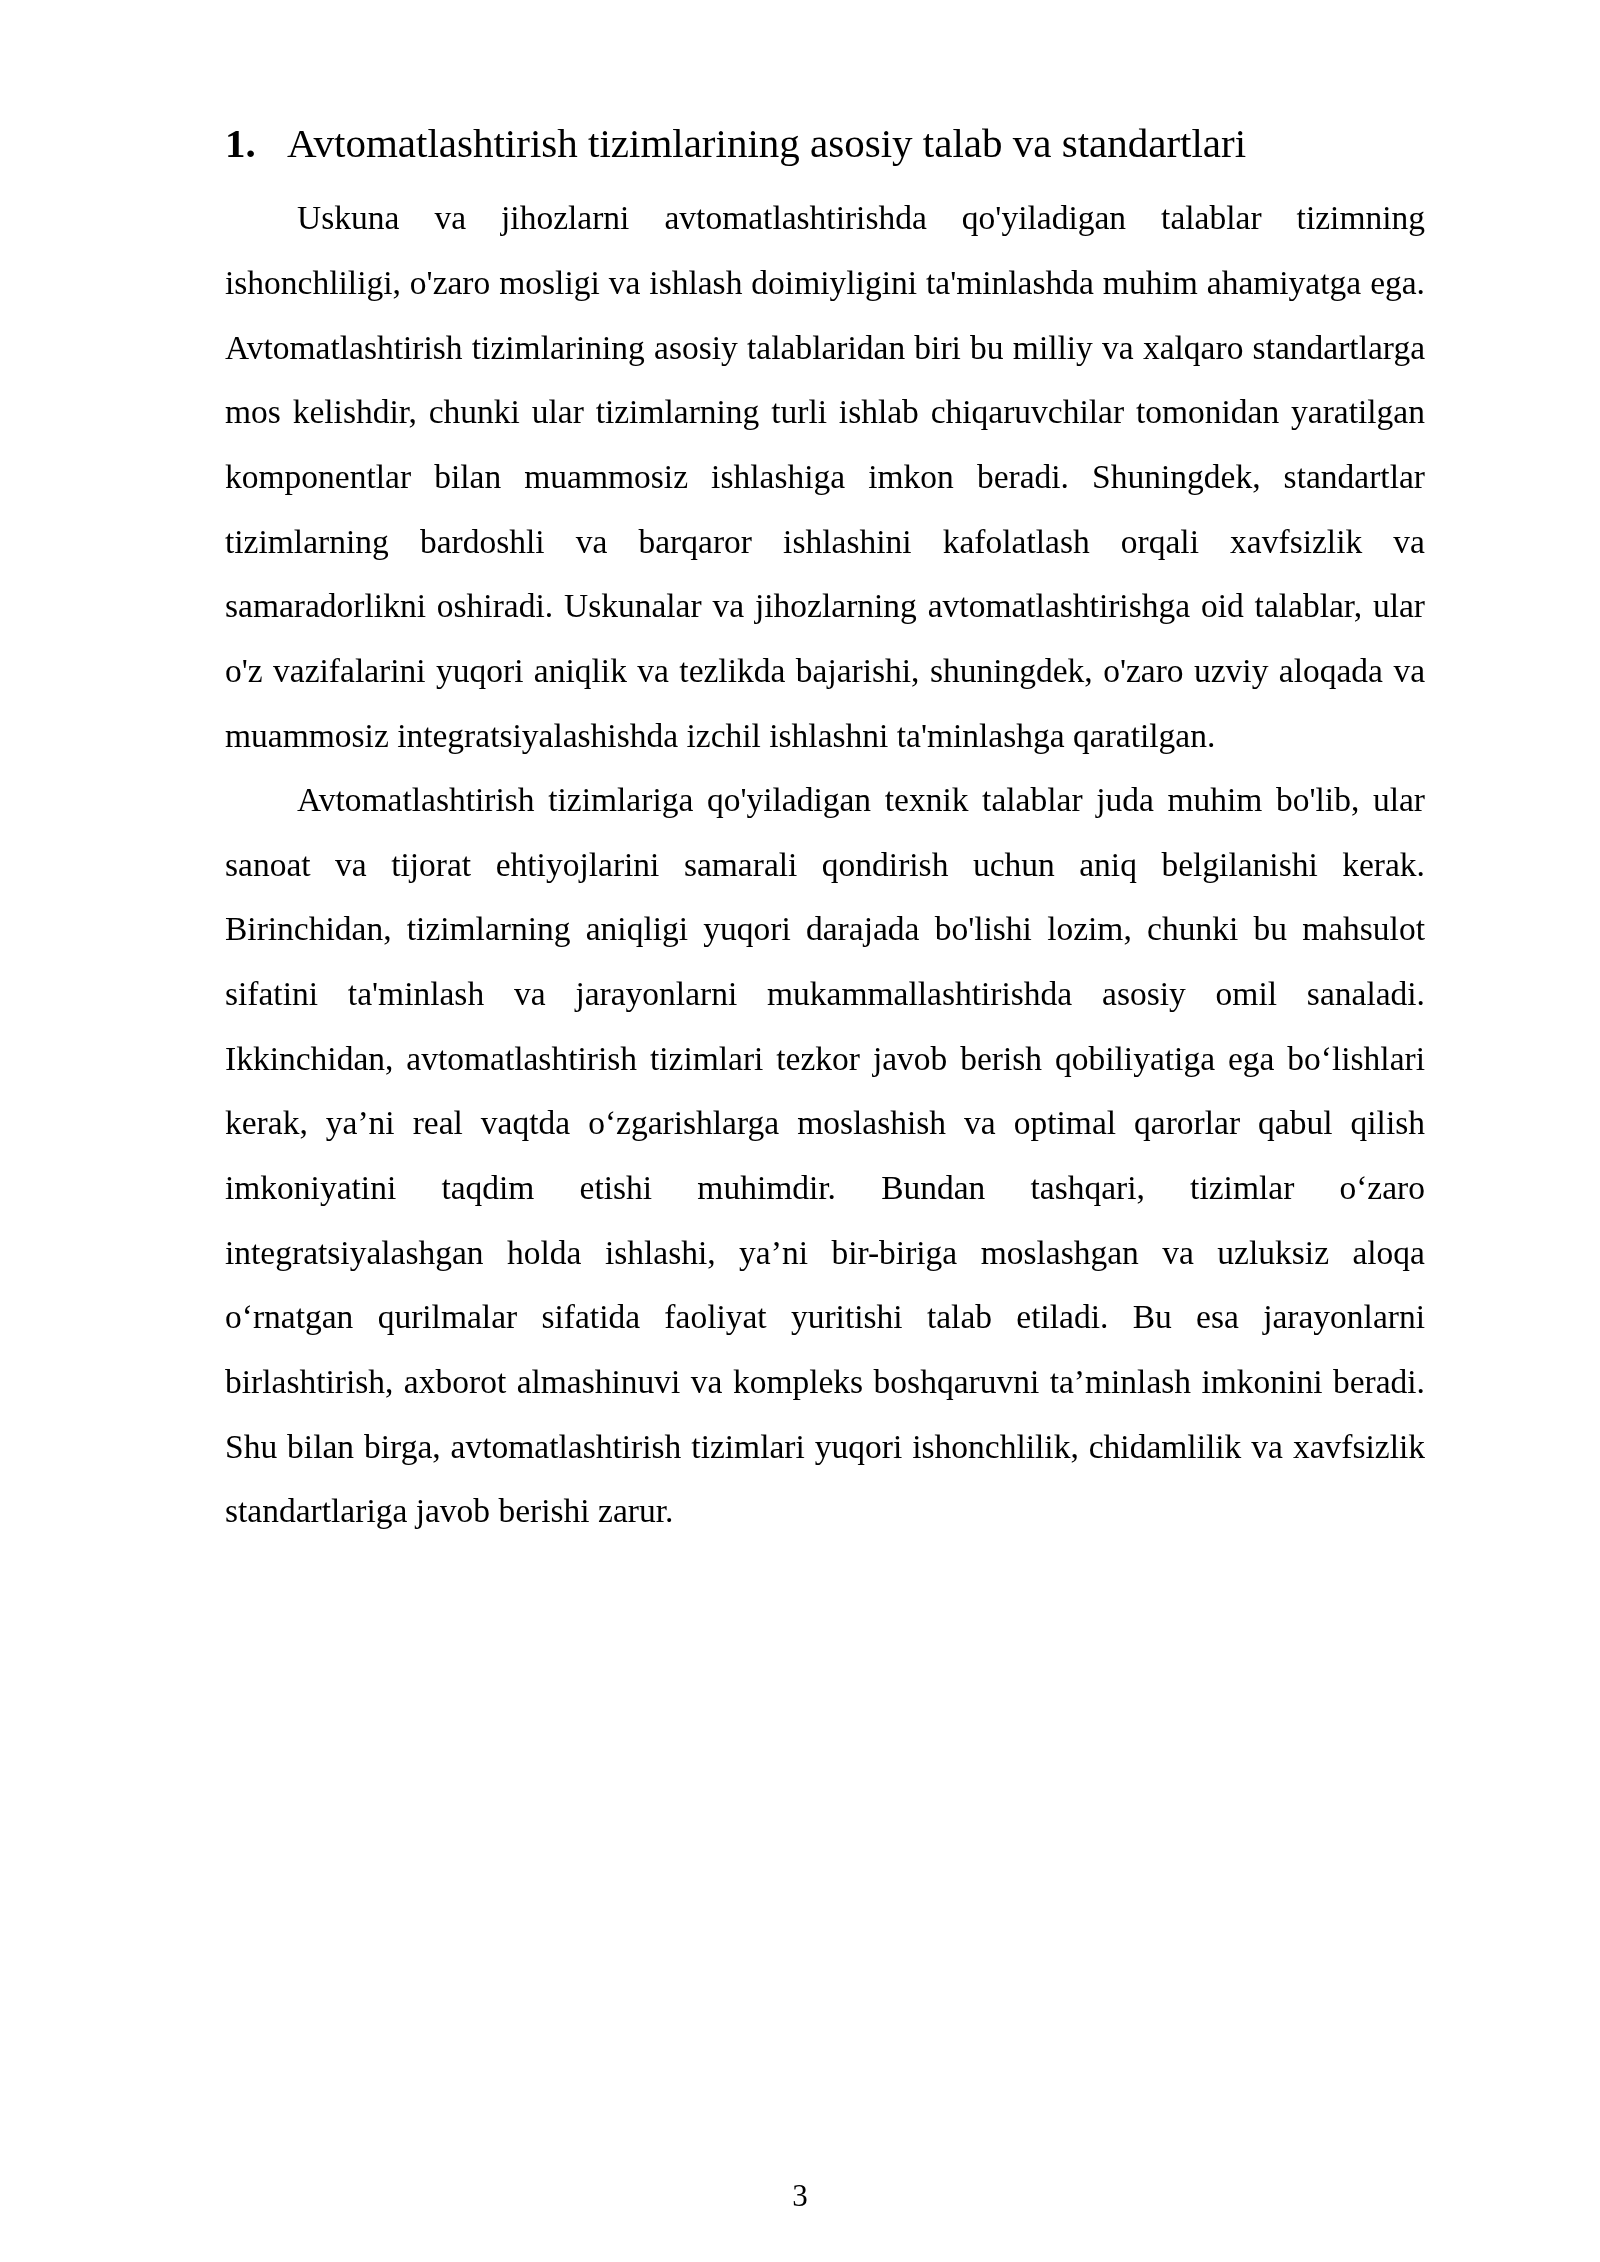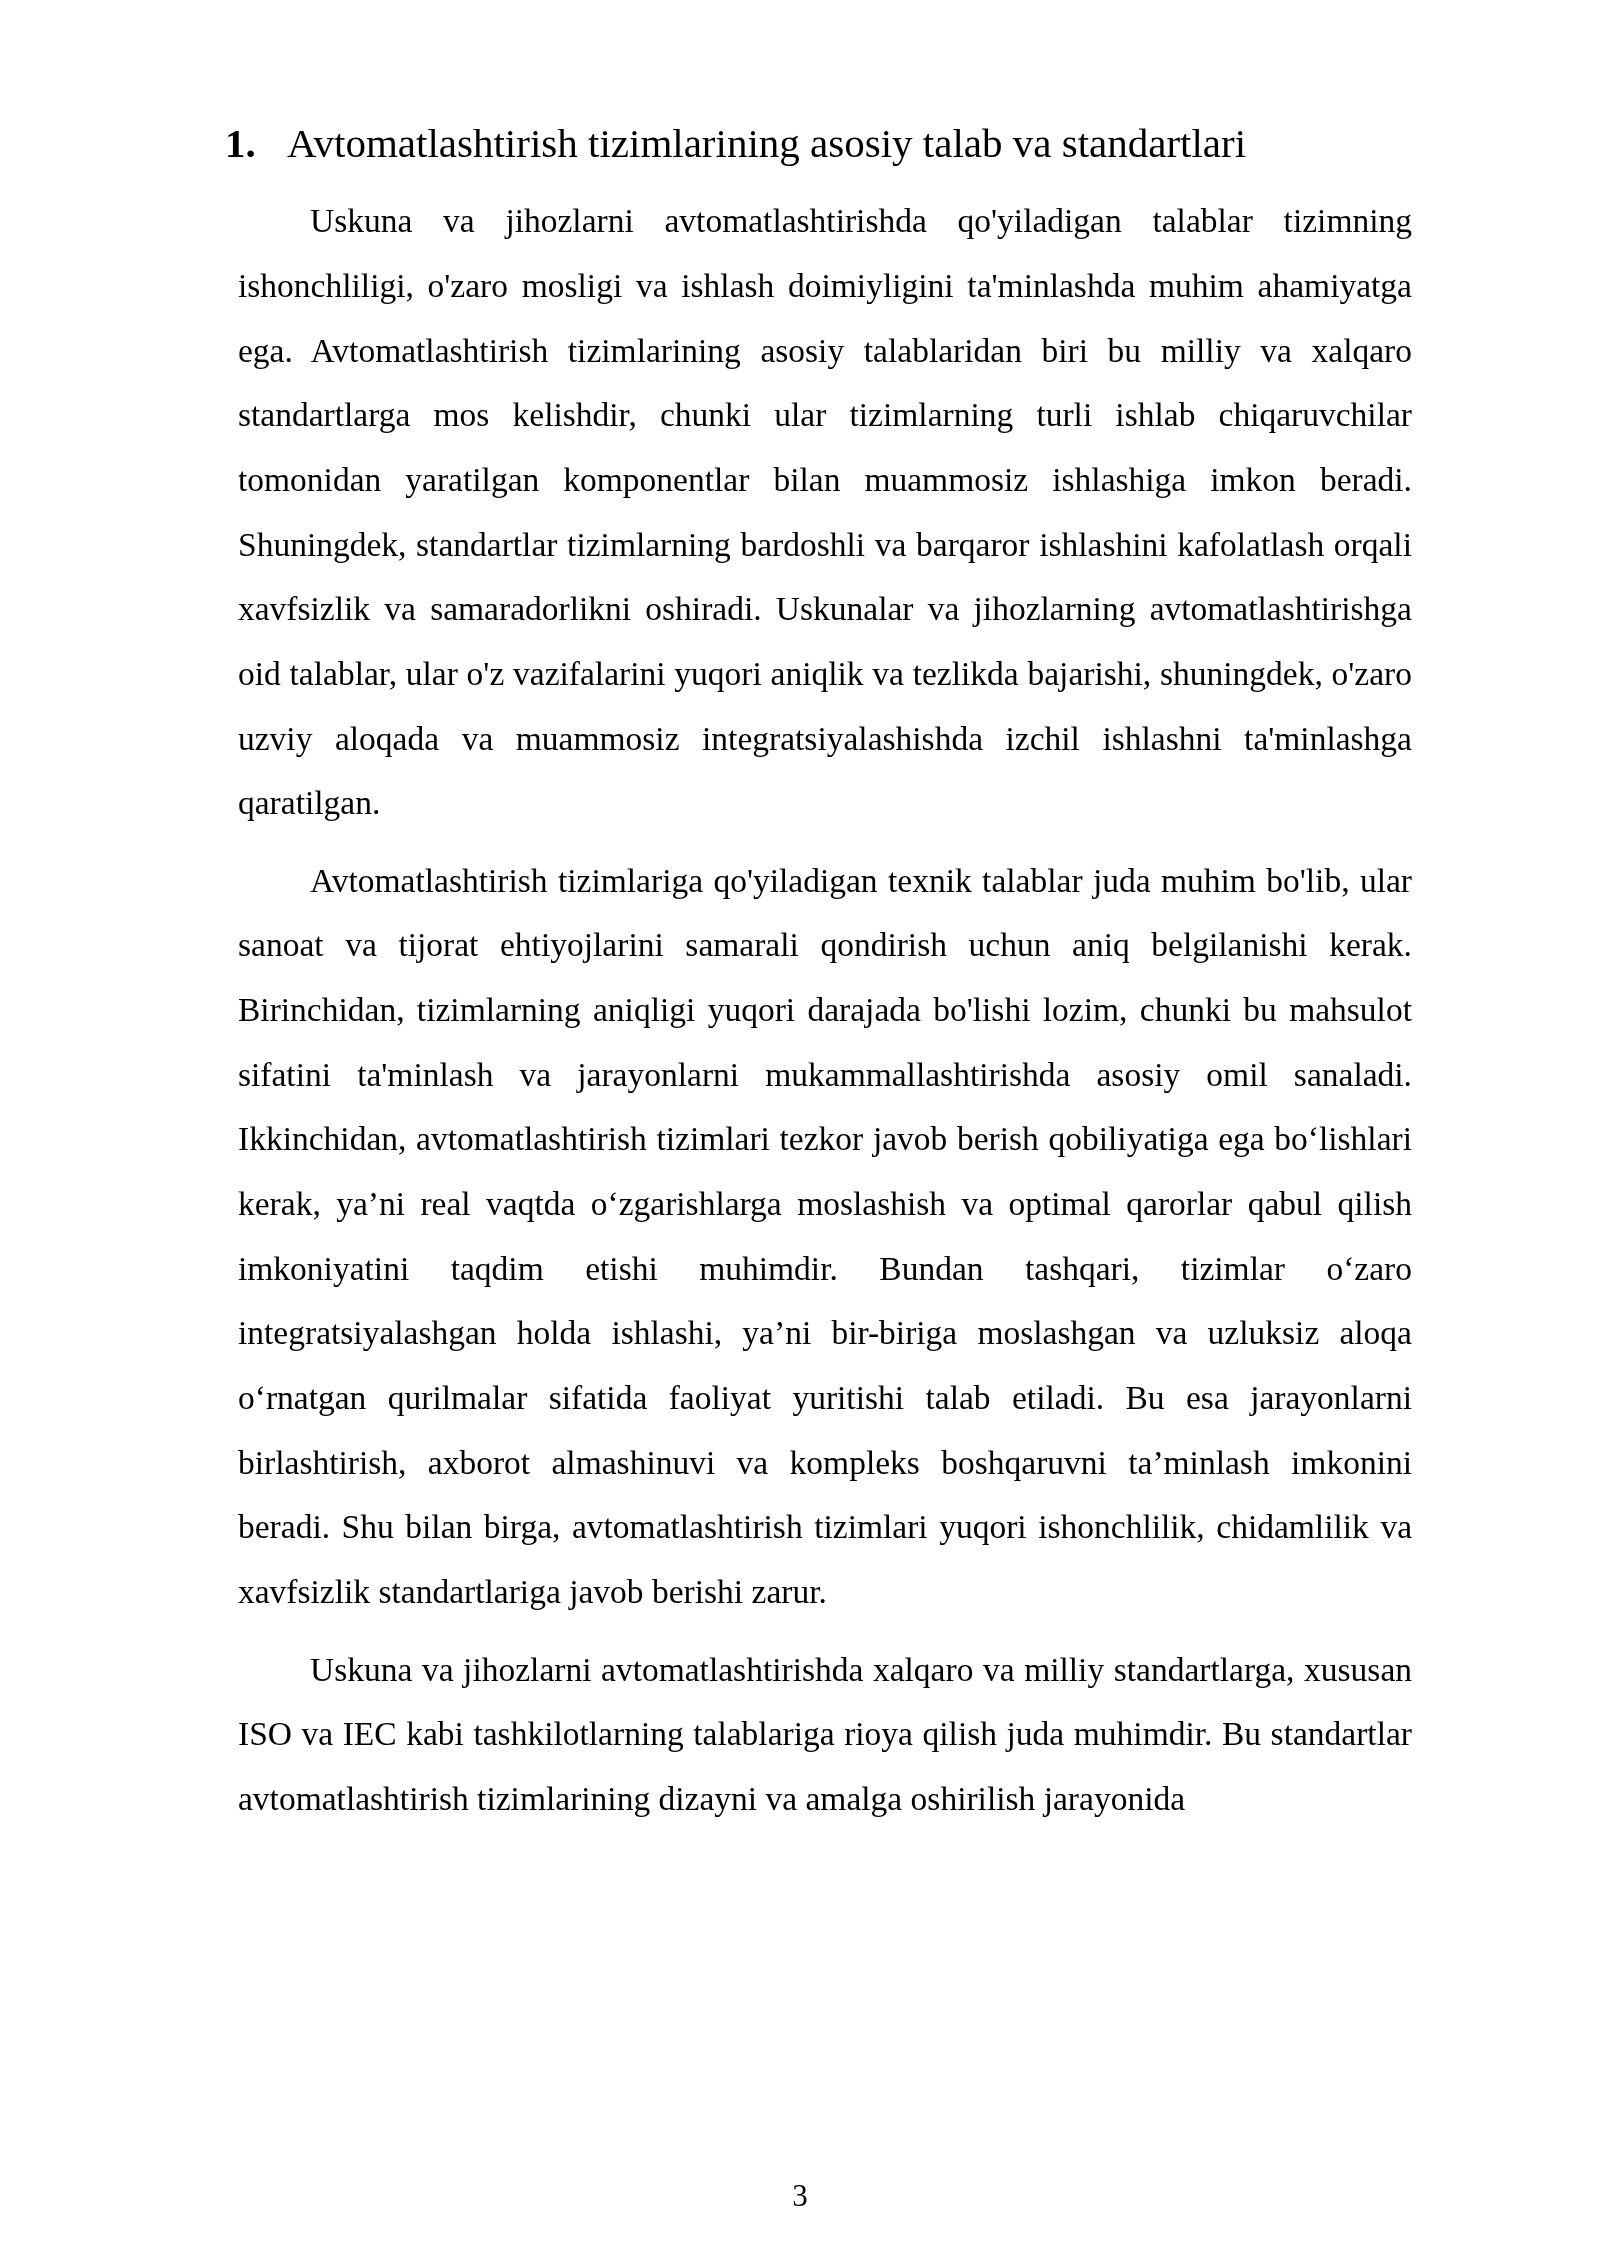--- a/index.html
+++ b/index.html
@@ -35,21 +35,21 @@
   .heading-text {
     flex: 1 1 auto;
     font-weight: normal;
     padding-right: 130px;
   }
   .body-par {
     font-size: 33.5px;
     line-height: 1.93;
     text-align: justify;
     text-justify: inter-word;
-    margin: 13px;
+    margin: 0;
     text-indent: 72px;
     hyphens: none;
   }
   .body-par + .body-par {
     margin-top: 0;
   }
   .page-number {
     position: absolute;
     left: 0;
     right: 0;
@@ -63,16 +63,15 @@
 
 <div class="page">
 
   <h1 class="heading">
     <span class="heading-number">1.</span>
     <span class="heading-text">Avtomatlashtirish tizimlarining asosiy talab va standartlari</span>
   </h1>
 
   <p class="body-par">Uskuna va jihozlarni avtomatlashtirishda qo'yiladigan talablar tizimning ishonchliligi, o'zaro mosligi va ishlash doimiyligini ta'minlashda muhim ahamiyatga ega. Avtomatlashtirish tizimlarining asosiy talablaridan biri bu milliy va xalqaro standartlarga mos kelishdir, chunki ular tizimlarning turli ishlab chiqaruvchilar tomonidan yaratilgan komponentlar bilan muammosiz ishlashiga imkon beradi. Shuningdek, standartlar tizimlarning bardoshli va barqaror ishlashini kafolatlash orqali xavfsizlik va samaradorlikni oshiradi. Uskunalar va jihozlarning avtomatlashtirishga oid talablar, ular o'z vazifalarini yuqori aniqlik va tezlikda bajarishi, shuningdek, o'zaro uzviy aloqada va muammosiz integratsiyalashishda izchil ishlashni ta'minlashga qaratilgan.</p>
   <p class="body-par">Avtomatlashtirish tizimlariga qo'yiladigan texnik talablar juda muhim bo'lib, ular sanoat va tijorat ehtiyojlarini samarali qondirish uchun aniq belgilanishi kerak. Birinchidan, tizimlarning aniqligi yuqori darajada bo'lishi lozim, chunki bu mahsulot sifatini ta'minlash va jarayonlarni mukammallashtirishda asosiy omil sanaladi. Ikkinchidan, avtomatlashtirish tizimlari tezkor javob berish qobiliyatiga ega bo‘lishlari kerak, ya’ni real vaqtda o‘zgarishlarga moslashish va optimal qarorlar qabul qilish imkoniyatini taqdim etishi muhimdir. Bundan tashqari, tizimlar o‘zaro integratsiyalashgan holda ishlashi, ya’ni bir-biriga moslashgan va uzluksiz aloqa o‘rnatgan qurilmalar sifatida faoliyat yuritishi talab etiladi. Bu esa jarayonlarni birlashtirish, axborot almashinuvi va kompleks boshqaruvni ta’minlash imkonini beradi. Shu bilan birga, avtomatlashtirish tizimlari yuqori ishonchlilik, chidamlilik va xavfsizlik standartlariga javob berishi zarur.</p>
-  <p class="body-par">Uskuna va jihozlarni avtomatlashtirishda xalqaro va milliy standartlarga, xususan ISO va IEC kabi tashkilotlarning talablariga rioya qilish juda muhimdir. Bu standartlar avtomatlashtirish tizimlarining dizayni va amalga oshirilish jarayonida</p>
 
   <div class="page-number">3</div>
 </div>
 
 </body></html>

